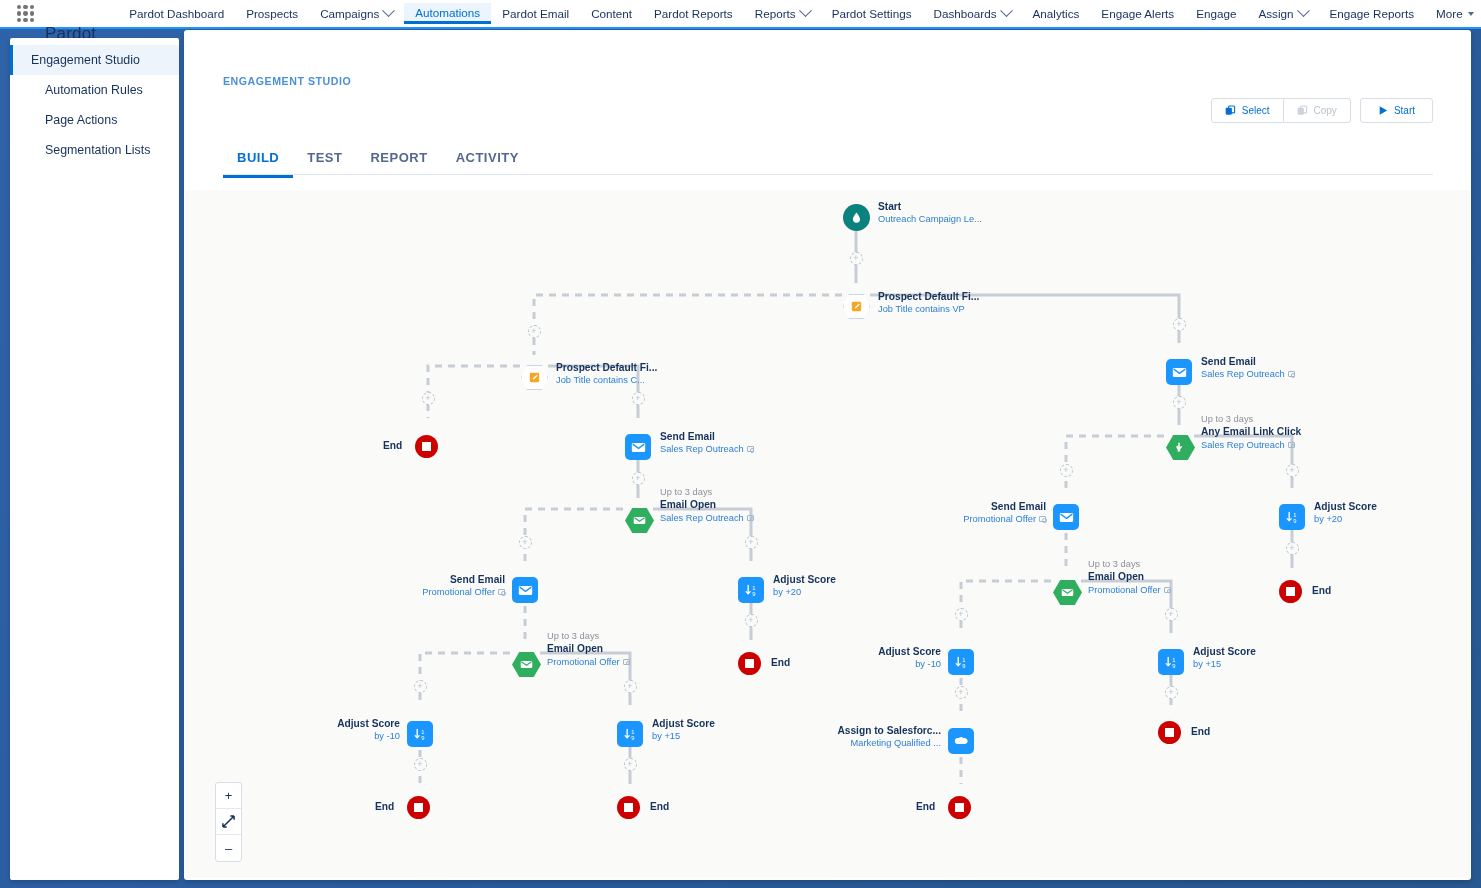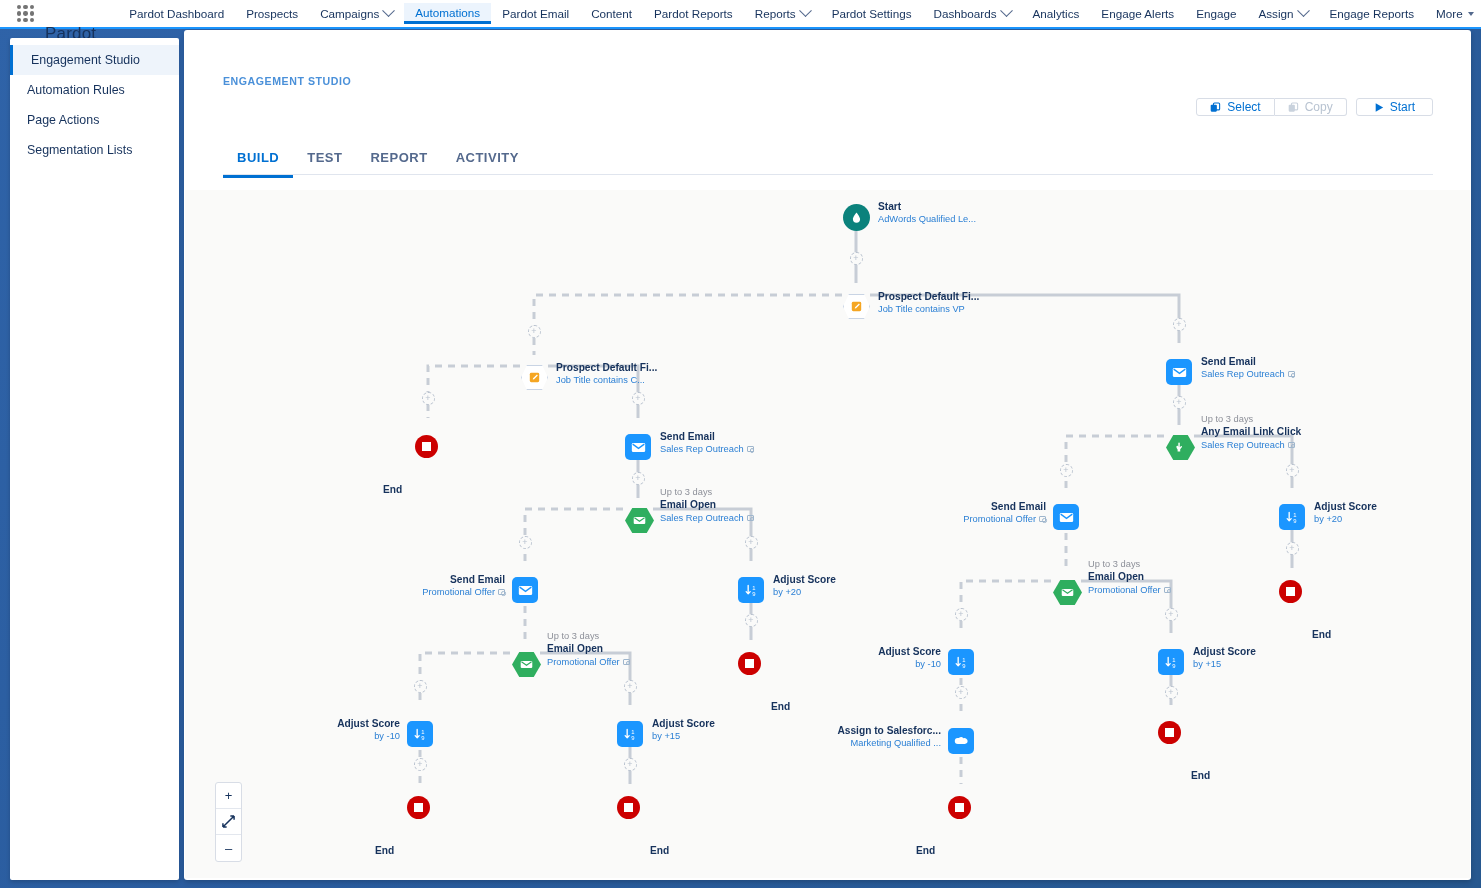--- a/index.html
+++ b/index.html
@@ -43,21 +43,21 @@
   .caret { width: 0; height: 0; border-left: 3.6px solid transparent; border-right: 3.6px solid transparent; border-top: 4px solid #54698d; display:inline-block; }
   .navchev { display:inline-block; width:9px; height:9px; border-right:1.3px solid #54698d; border-bottom:1.3px solid #54698d; transform: rotate(45deg) translate(-2px,-2px); }
 
   
   .sidebar {
     position: absolute; left: 10px; top: 38px; width: 169px; height: 842px;
     background: #fff; border-radius: 2px; box-shadow: 0 2px 4px rgba(0,0,0,.18);
     padding-top: 7px;
   }
   .side-item {
-    height: 30px; display: flex; align-items: center; padding-left: 17px;
+    height: 30px; display: flex; align-items: center; padding-left: 35px;
     font-size: 12.4px; color: #16325c; cursor: pointer;
   }
   .side-item.active { background: #eef4fb; border-left: 3px solid #0070d2; padding-left: 18px; }
 
   
   .card {
     position: absolute; left: 184px; top: 30px; width: 1287px; height: 850px;
     background: #fff; border-radius: 3px; box-shadow: 0 2px 5px rgba(0,0,0,.2);
   }
   .breadcrumb {
@@ -74,22 +74,22 @@
   .tabs { position: absolute; left: 39px; top: 112px; display: flex; gap: 0; }
   .tab {
     font-size: 13px; font-weight: 700; color: #54698d; letter-spacing: .5px;
     padding: 8px 14px 10px; cursor: pointer;
   }
   .tab.active { color: #0070d2; border-bottom: 3px solid #0070d2; }
   .tabs-rule { position:absolute; left:39px; top:144px; width:1210px; height:1px; background:#e0e5ee; }
 
   .btnrow { position: absolute; right: 38px; top: 68px; display: flex; }
   .btn {
-    height: 18px; border: 1px solid #d8dde6; background: #fff; color: #0070d2;
-    font-size: 12px; display: flex; align-items: center; gap: 6px;
+    height: 25px; border: 1px solid #d8dde6; background: #fff; color: #0070d2;
+    font-size: 10px; display: flex; align-items: center; gap: 6px;
     padding: 0 13px; cursor: pointer;
   }
   .btn.disabled { color: #b8c3d1; cursor: default; }
   .btn.grp1 { border-radius: 3px 0 0 3px; }
   .btn.grp2 { border-radius: 0 3px 3px 0; border-left: none; }
   .btn.solo { border-radius: 3px; margin-left: 9px; padding: 0 17px; }
 
   
   .canvas {
     position: absolute; left: 1px; top: 160px; width: 1285px; height: 688px;
@@ -118,21 +118,21 @@
   .icon-end {
     width: 23px; height: 23px; border-radius: 50%; background: #c00;
     display: flex; align-items: center; justify-content: center; cursor: pointer;
   }
   .icon-end b { width: 9px; height: 9px; background: #fff; display: block; }
   .lbl { position: absolute; white-space: nowrap; line-height: 1.32; }
   .lbl .t1 { font-size: 10.2px; font-weight: 700; color: #16325c; }
   .lbl .t0 { font-size: 9.3px; color: #8d9099; }
   .lbl .t2 { font-size: 9.3px; color: #2a7fd4; }
   .lbl.r { text-align: right; }
-  .endlbl { position: absolute; font-size: 10.2px; font-weight: 700; color: #16325c; white-space: nowrap; margin-top: 44px; }
+  .endlbl { position: absolute; font-size: 10.2px; font-weight: 700; color: #16325c; white-space: nowrap; }
   .camera { display:inline-block; width:7px; height:6px; border:1px solid #9fb6cd; border-radius:1px; margin-left:3px; position:relative; top:0px; }
   .camera:after { content:''; position:absolute; left:2px; top:1px; width:2.5px; height:2.5px; border:1px solid #9fb6cd; border-radius:50%; }
 
   .plus {
     position: absolute; width: 13px; height: 13px; border-radius: 50%;
     border: 1px dashed #b9c2cf; background: #fafaf9; color: #b9c2cf;
     font-size: 9px; line-height: 11px; text-align: center; cursor: pointer;
   }
 
   svg.wires { position: absolute; left: 0; top: 0; width: 1285px; height: 688px; pointer-events: none; }
@@ -331,21 +331,21 @@
     <div id="nodelayer">
         <div class="node" style="left: 658px; top: 14px;">
           <div class="icon-circle-teal">
             <svg width="13" height="13" viewBox="0 0 18 18">
               <path d="M9 2 C9 2 14 8.2 14 11.2 A5 5 0 0 1 4 11.2 C4 8.2 9 2 9 2 Z" fill="#fff"></path>
             </svg>
           </div>
         </div>
         <div class="lbl" style="top: 10px; left: 693px;">
           <div class="t1">Start</div>
-          <div class="t2"><span>AdWords Qualified Le...</span></div>
+          <div class="t2"><span>Outreach Campaign Le...</span></div>
         </div>
         <div class="node" style="left: 658px; top: 104px;">
           <div class="icon-diamond">
             <svg width="13" height="13" viewBox="0 0 18 18">
               <rect x="2.5" y="2.5" width="13" height="13" rx="2" fill="#f5a623"></rect>
               <path d="M12.4 5.0 L13.6 6.2 L8.4 11.4 L6.6 11.8 L7.0 10 Z" fill="#fff"></path>
             </svg>
           </div>
         </div>
         <div class="lbl" style="top: 100px; left: 693px;">

